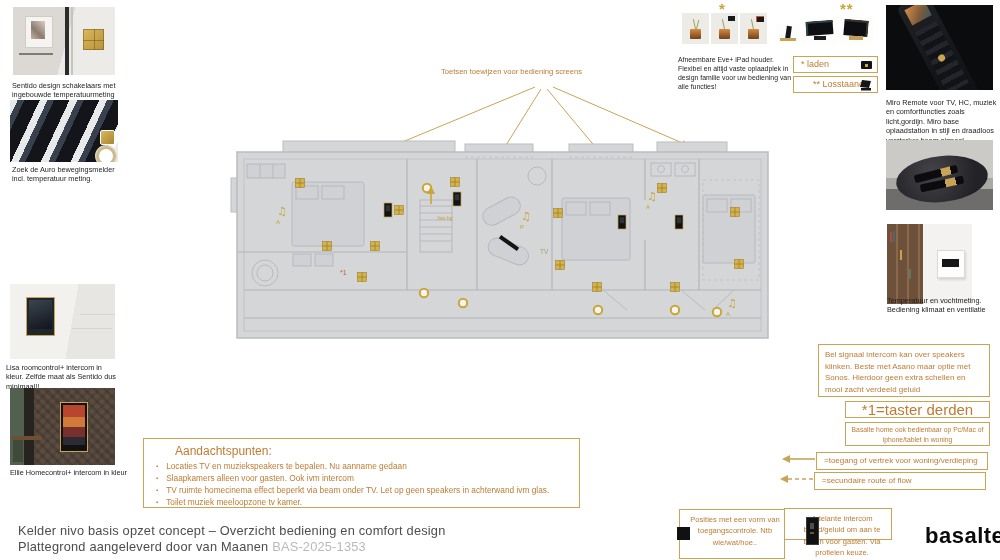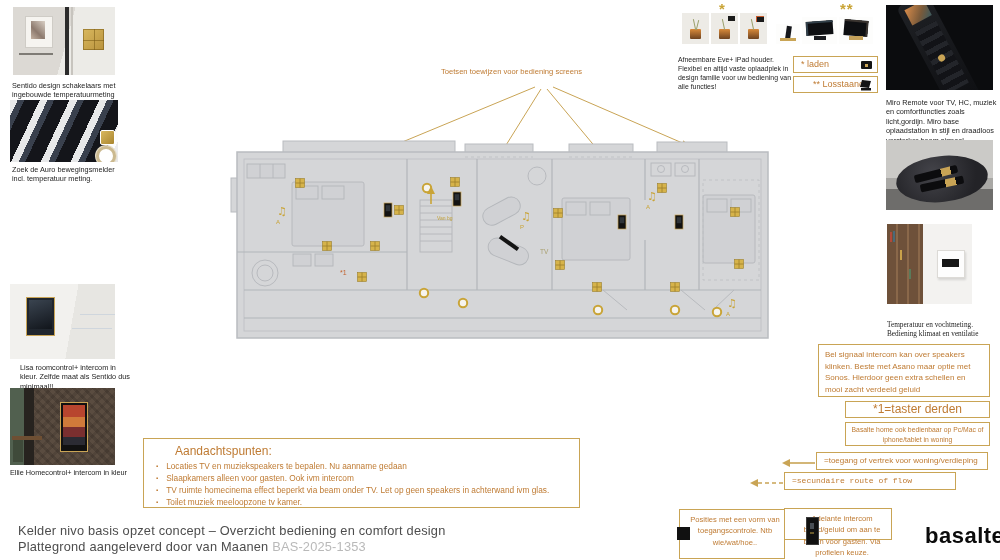--- a/index.html
+++ b/index.html
@@ -32,21 +32,21 @@
   .remote-body{position:absolute;width:34px;height:118px;border-radius:6px;
       background:linear-gradient(180deg,#1f2125,#0e0f12);transform:rotate(-28deg);}
   .remote-scr{position:absolute;left:6px;top:6px;width:22px;height:17px;
       background:linear-gradient(135deg,#d78b4a,#7a5a3a 60%,#3c5a5e);}
   .remote-keys{position:absolute;left:5px;top:30px;width:24px;height:70px;
       background:repeating-linear-gradient(180deg,#23252a 0 5px,#121317 5px 11px);}
   
   ul.points{margin:2px 0 0 0;padding:0 0 0 4px;list-style:none;}
   ul.points li{font-size:8.3px;line-height:1.45;color:#bf7b33;}
   ul.points li:before{content:"▪";font-size:6px;vertical-align:1px;margin-right:8px;color:#bf7b33;}
-  .legend-row{position:absolute;display:flex;align-items:flex-end;}
+  .legend-row{position:absolute;display:flex;align-items:flex-start;}
   .logo{font-weight:bold;font-size:22px;letter-spacing:.5px;color:#0b0b0b;}
   .ref{color:#b9b9b9;}
   svg{display:block;}
 </style>
 </head>
 <body>
 
 <div id="page">
 
   <div class="ph" style="left:13px;top:7px;width:102px;height:68px;background:linear-gradient(105deg,#dcd9d4 0 52%,#ecebe7 52% 100%);">
@@ -65,21 +65,21 @@
   </div>
   <div class="cap" style="left:12px;top:165px;width:112px;">Zoek de Auro bewegingsmelder incl. temperatuur meting.</div>
 
   <div class="ph" style="left:10px;top:284px;width:105px;height:75px;background:linear-gradient(100deg,#f2f1ee 0 58%,#e7e6e2 58%);">
     <div class="tick" style="left:62px;top:44px;width:40px;"></div>
     <div class="tick" style="left:70px;top:30px;width:35px;"></div>
     <div class="device" style="left:16px;top:13px;width:27px;height:37px;">
       <div class="scr"></div>
     </div>
   </div>
-  <div class="cap" style="left:20px;top:363px;width:112px;">Lisa roomcontrol+ intercom in kleur. Zelfde maat als Sentido dus minimaal!!</div>
+  <div class="cap" style="left:6px;top:363px;width:112px;">Lisa roomcontrol+ intercom in kleur. Zelfde maat als Sentido dus minimaal!!</div>
 
   <div class="ph" style="left:10px;top:388px;width:105px;height:77px;background:
         repeating-linear-gradient(45deg,rgba(0,0,0,.14) 0 3px,transparent 3px 7px),
         repeating-linear-gradient(-45deg,rgba(0,0,0,.10) 0 3px,transparent 3px 7px),#5a4c40;">
     <div class="abs" style="left:0;top:0;width:14px;height:77px;background:#51604f;"></div>
     <div class="abs" style="left:14px;top:0;width:10px;height:77px;background:#27231f;"></div>
     <div class="abs" style="left:2px;top:48px;width:30px;height:4px;background:#6e4f33;"></div>
     <div class="abs" style="left:3px;top:52px;width:10px;height:22px;background:#3f4a3a;"></div>
     <div class="device" style="left:50px;top:14px;width:26px;height:48px;background:#111;">
       <div class="scr" style="background:linear-gradient(180deg,#b8452e 0 30%,#d07a3a 30% 55%,#7a2f2f 55% 80%,#2b2b33 80%);"></div>
@@ -154,21 +154,21 @@
     <div class="abs" style="left:0;top:0;width:36px;height:80px;background:repeating-linear-gradient(90deg,#6e513a 0 9px,#8a684a 9px 11px);">
       <div class="abs" style="left:3px;top:8px;width:2px;height:10px;background:#b24a3a;"></div>
       <div class="abs" style="left:6px;top:7px;width:2px;height:11px;background:#4a6a7a;"></div>
       <div class="abs" style="left:13px;top:26px;width:2px;height:10px;background:#caa24a;"></div>
       <div class="abs" style="left:22px;top:45px;width:2px;height:10px;background:#5a7a5a;"></div>
     </div>
     <div class="abs" style="left:50px;top:26px;width:26px;height:26px;background:#fdfdfd;border:1px solid #dcdad6;box-shadow:1px 2px 2px rgba(0,0,0,.12);">
       <div class="abs" style="left:4px;top:8px;width:17px;height:8px;background:#161616;"></div>
     </div>
   </div>
-  <div class="cap" style="left:887px;top:320px;width:105px;font-family:Liberation Serif, serif;">Temperatuur en vochtmeting. Bediening klimaat en ventilatie</div>
+  <div class="cap" style="left:887px;top:296px;width:105px;">Temperatuur en vochtmeting. Bediening klimaat en ventilatie</div>
 
   <div class="abs orange nowrap" style="left:441px;top:67px;font-size:7.6px;">Toetsen toewijzen voor bediening screens</div>
 
   <svg class="abs" style="left:230px;top:60px;" width="550" height="292" viewBox="0 0 550 292">
     <defs>
       <marker id="arr" markerWidth="7" markerHeight="7" refX="5" refY="3" orient="auto">
         <path d="M0,0 L6,3 L0,6 z" fill="#c9a455"></path>
       </marker>
     </defs>
 
@@ -379,32 +379,32 @@
           </g>
           <g transform="translate(103,135)">
             <text x="0" y="0" font-size="7" fill="#c2622e" font-family="Liberation Sans, sans-serif">*1</text>
           </g>
         </g>
     </g>
   </svg>
 
   <div class="gold-box" style="left:818px;top:344px;width:172px;height:53px;font-size:8px;line-height:1.45;padding:4px 6px;">Bel signaal intercom kan over speakers klinken. Beste met Asano maar optie met Sonos. Hierdoor geen extra schellen en mooi zacht verdeeld geluid</div>
 
-  <div class="gold-box" style="left:845px;top:401px;width:145px;height:17px;font-size:12px;line-height:15px;text-align:center;">*1=taster derden</div>
+  <div class="gold-box" style="left:845px;top:401px;width:145px;height:17px;font-size:15px;line-height:15px;text-align:center;">*1=taster derden</div>
 
   <div class="gold-box" style="left:845px;top:422px;width:145px;height:24px;font-size:6.8px;line-height:1.5;text-align:center;padding-top:2px;">Basalte home ook bedienbaar op Pc/Mac of iphone/tablet in woning</div>
 
   <div class="legend-row" style="left:782px;top:452px;">
     <svg width="34" height="14" viewBox="0 0 34 14">
       <line x1="33" y1="7" x2="6" y2="7" stroke="#c9a455" stroke-width="1.6"></line>
       <polygon points="0,7 8,3 8,11" fill="#c9a455"></polygon>
     </svg>
     <div class="gold-box" style="position:static;width:172px;height:18px;font-size:8px;line-height:16px;padding-left:7px;">=toegang of vertrek voor woning/verdieping</div>
   </div>
-  <div class="legend-row" style="left:750px;top:472px;font-family:Liberation Mono, monospace;">
+  <div class="legend-row" style="left:780px;top:472px;">
     <svg width="34" height="14" viewBox="0 0 34 14">
       <line x1="33" y1="7" x2="6" y2="7" stroke="#c9a455" stroke-width="1.6" stroke-dasharray="4,3"></line>
       <polygon points="0,7 8,3 8,11" fill="#c9a455"></polygon>
     </svg>
     <div class="gold-box" style="position:static;width:172px;height:18px;font-size:8px;line-height:16px;padding-left:7px;">=secundaire route of flow</div>
   </div>
 
   <div class="gold-box" style="left:143px;top:438px;width:437px;height:70px;padding:5px 8px;">
     <div style="font-size:12px;margin-left:23px;">Aandachtspunten:</div>
     <ul class="points">

